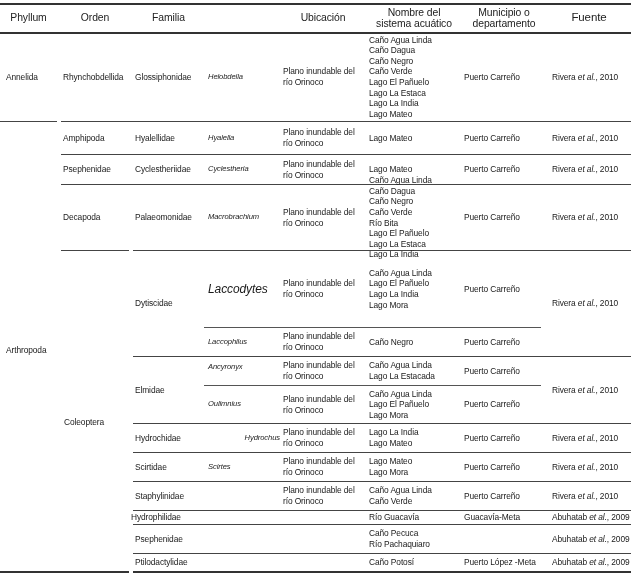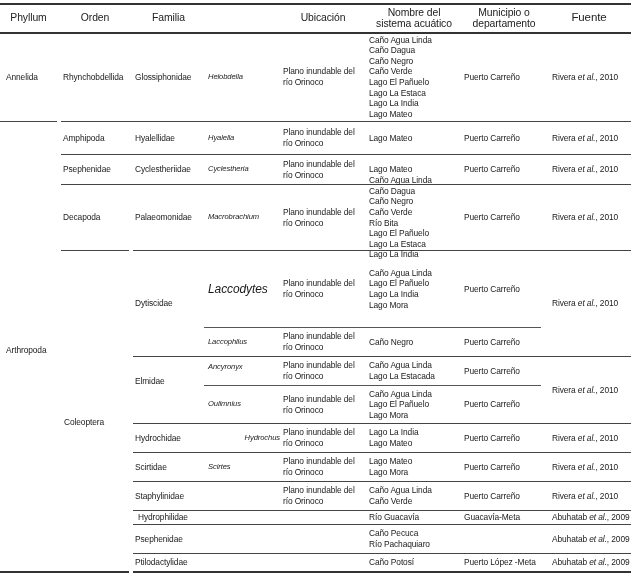--- a/index.html
+++ b/index.html
@@ -218,21 +218,21 @@
       <div class="cell stack" style="left:283px;top:328px;width:86px;height:28px;flex-direction:column;align-items:flex-start;justify-content:center;">
         <span>Plano inundable del</span>
         <span>río Orinoco</span>
       </div>
       <div class="cell stack" style="left:369px;top:328px;width:92px;height:28px;flex-direction:column;align-items:flex-start;justify-content:center;">
         <span>Caño Negro</span>
       </div>
       <div class="cell " style="left:464px;top:328px;width:86px;height:28px;">
         <span>Puerto Carreño</span>
       </div>
-      <div class="cell " style="left:135px;top:348px;width:70px;height:66px;">
+      <div class="cell " style="left:135px;top:357px;width:70px;height:66px;">
         <span>Elmidae</span>
       </div>
       <div class="cell " style="left:208px;top:353px;width:72px;height:28px;font-size:7.6px;">
         <span class="it">Ancyronyx</span>
       </div>
       <div class="cell stack" style="left:283px;top:357px;width:86px;height:28px;flex-direction:column;align-items:flex-start;justify-content:center;">
         <span>Plano inundable del</span>
         <span>río Orinoco</span>
       </div>
       <div class="cell stack" style="left:369px;top:357px;width:92px;height:28px;flex-direction:column;align-items:flex-start;justify-content:center;">
@@ -307,21 +307,21 @@
       <div class="cell stack" style="left:369px;top:482px;width:92px;height:28px;flex-direction:column;align-items:flex-start;justify-content:center;">
         <span>Caño Agua Linda</span>
         <span>Caño Verde</span>
       </div>
       <div class="cell " style="left:464px;top:482px;width:86px;height:28px;">
         <span>Puerto Carreño</span>
       </div>
       <div class="cell " style="left:552px;top:482px;width:80px;height:28px;">
         <span><span>Rivera </span><span class="it">et al.</span><span>, 2010</span></span>
       </div>
-      <div class="cell " style="left:138px;top:511px;width:70px;height:13px;">
+      <div class="cell " style="left:131px;top:511px;width:70px;height:13px;">
         <span>Hydrophilidae</span>
       </div>
       <div class="cell stack" style="left:369px;top:511px;width:92px;height:13px;flex-direction:column;align-items:flex-start;justify-content:center;">
         <span>Río Guacavía</span>
       </div>
       <div class="cell " style="left:464px;top:511px;width:86px;height:13px;">
         <span>Guacavía-Meta</span>
       </div>
       <div class="cell " style="left:552px;top:511px;width:80px;height:13px;">
         <span><span>Abuhatab </span><span class="it">et al.</span><span>, 2009</span></span>

